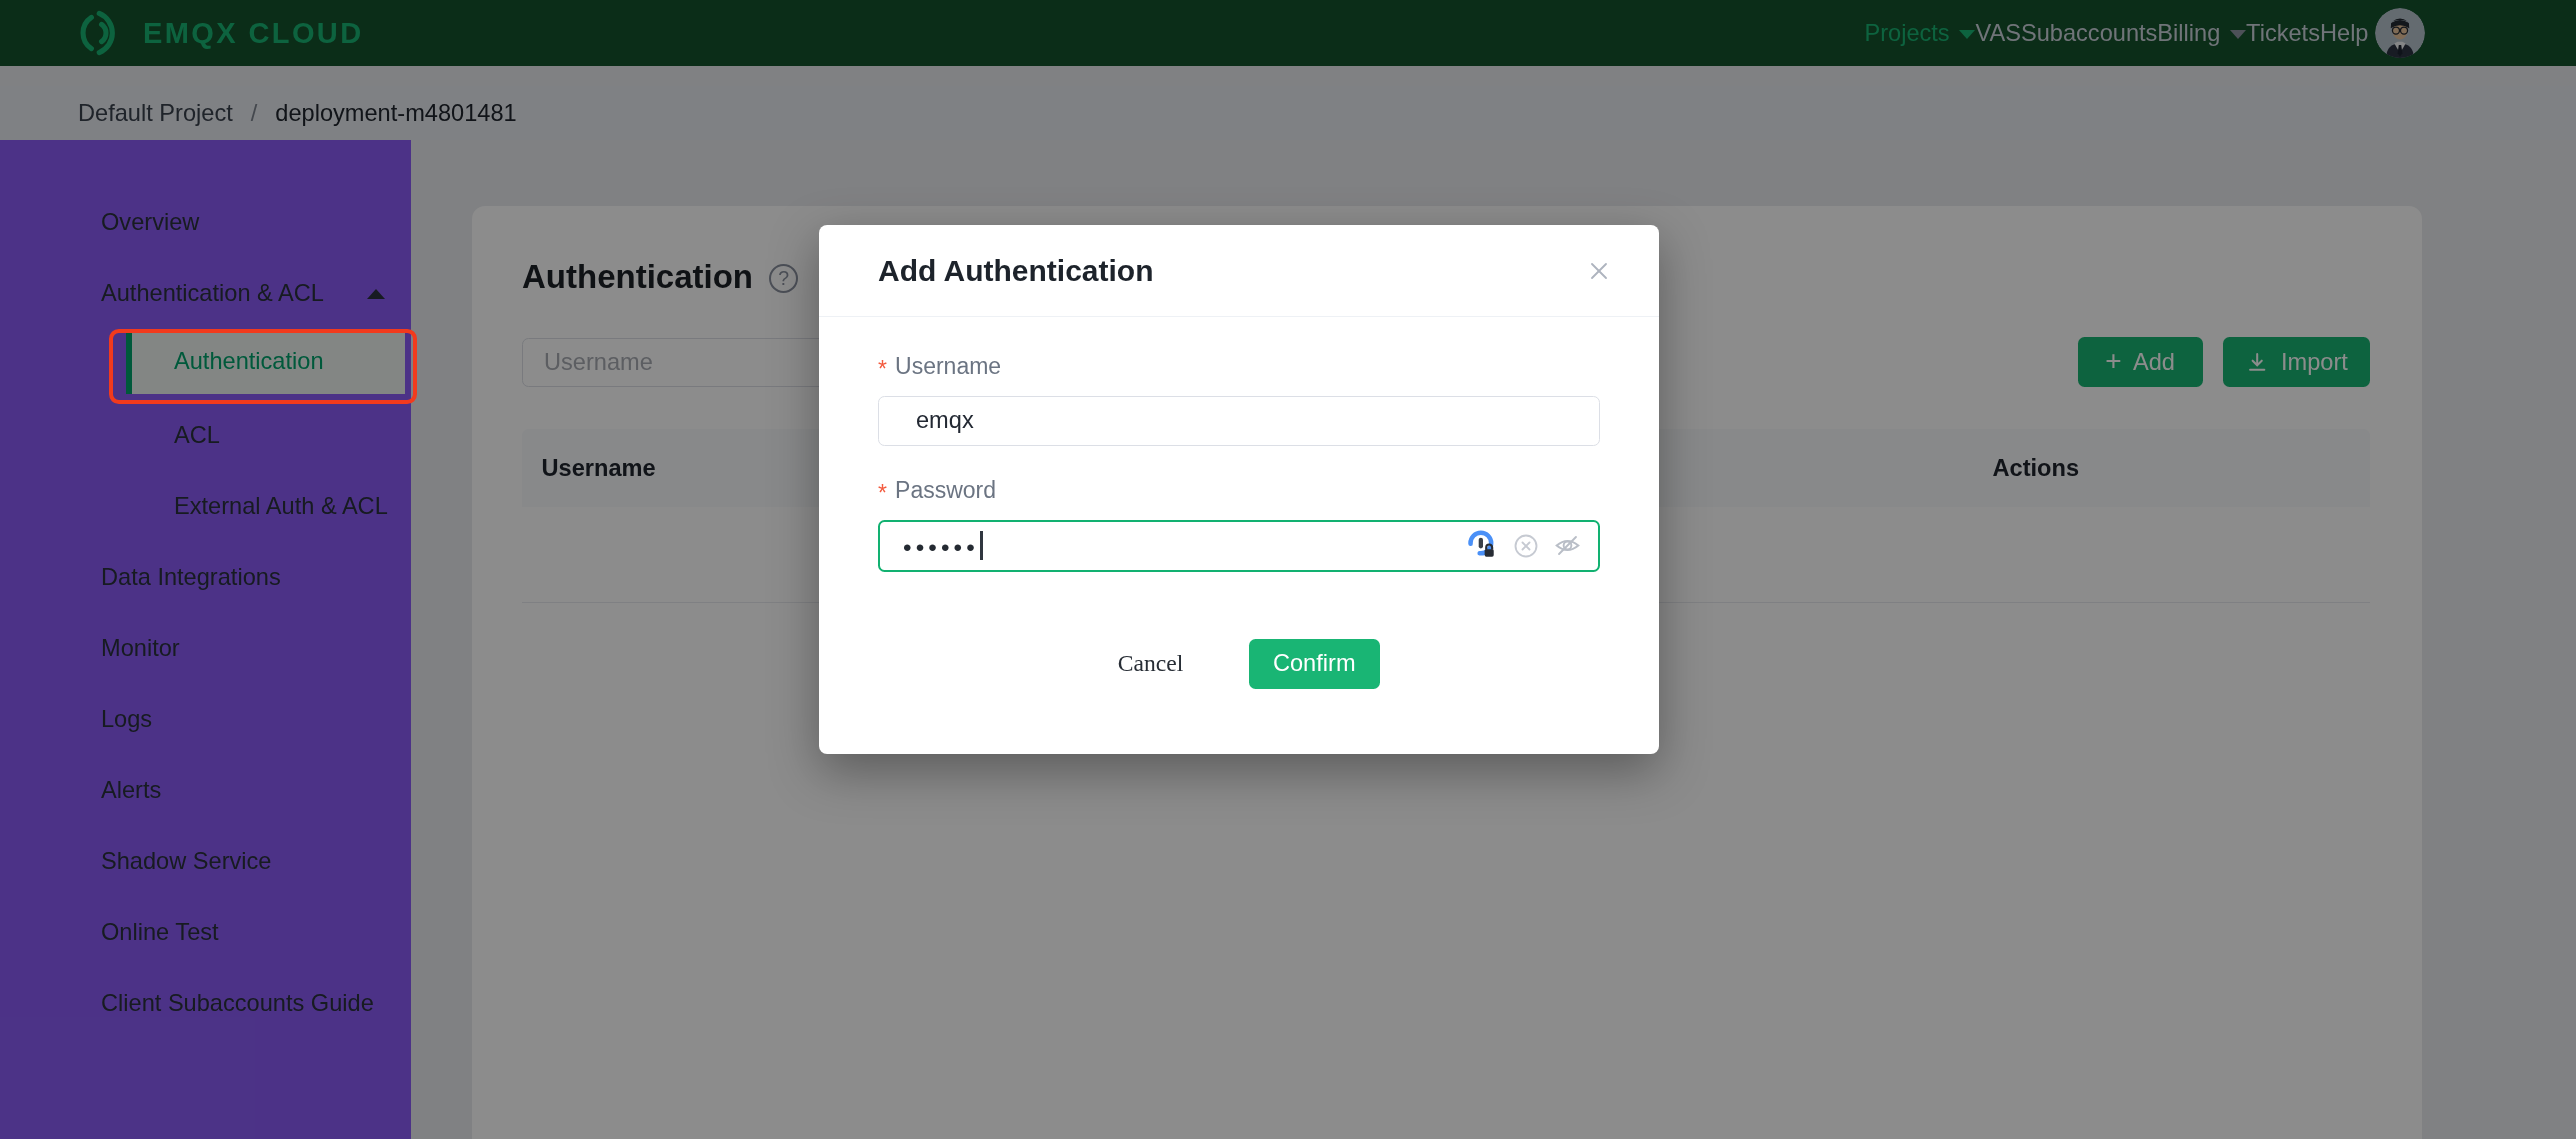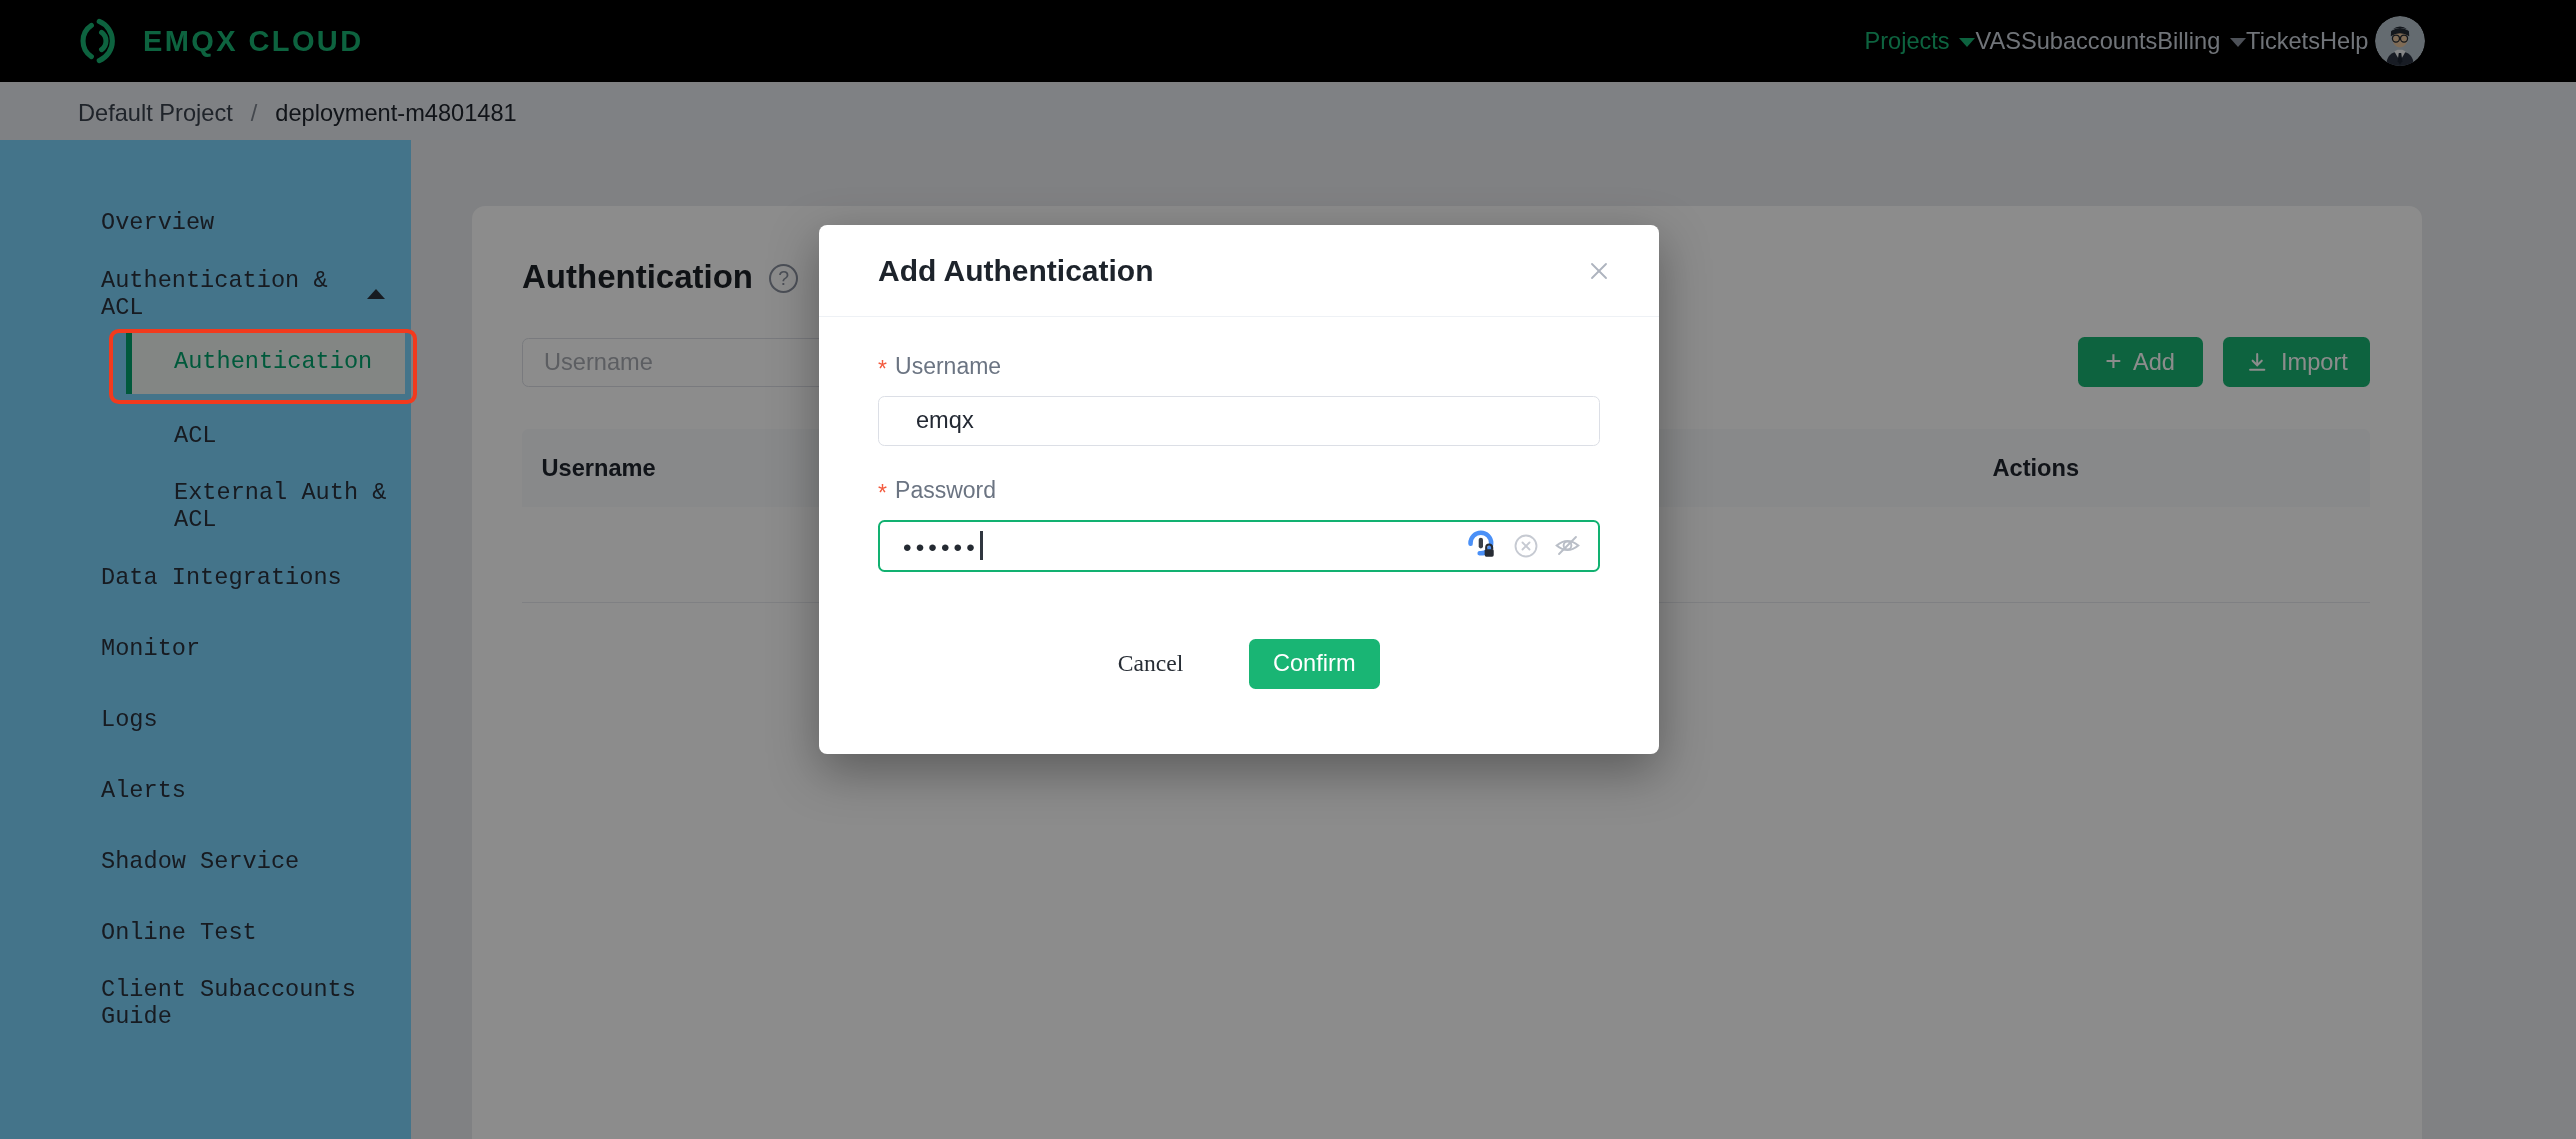--- a/index.html
+++ b/index.html
@@ -1,40 +1,40 @@
 <!DOCTYPE html>
 <html style="font-size:13px"><head>
 <meta charset="utf-8">
 <style>
   * { margin:0; padding:0; box-sizing:border-box; }
   html,body { width:2576px; height:1140px; overflow:hidden; }
   body { font-family:"Liberation Sans","DejaVu Sans",sans-serif; background:#e9ebee; position:relative; }
 
   
-  .navbar { position:absolute; left:0; top:0; width:2576px; height:82px; background:#000000;
+  .navbar { position:absolute; left:0; top:0; width:2576px; height:66px; background:#14532d;
             display:flex; align-items:center; padding:0 151px 0 75px; }
   .brand { display:flex; align-items:center; gap:18px; }
   .brand-text { color:#19b574; font-size:29px; font-weight:700; letter-spacing:2.4px; }
   .nav-items { margin-left:auto; display:flex; align-items:center; }
   .nav-item { color:#cdd3dc; font-size:23.6px; cursor:pointer; display:flex; align-items:center; gap:9.8px; }
   .nav-item.accent { color:#19b574; }
   .caret-down { width:0; height:0; border-left:8.1px solid transparent; border-right:8.1px solid transparent;
                 border-top:9.8px solid #8d94a0; margin-top:3.3px; }
   .nav-item.accent .caret-down { border-top-color:#19b574; }
   .avatar { width:50px; height:50px; border-radius:50%; overflow:hidden; margin-left:6.5px; cursor:pointer; flex:none; }
 
   
   .breadcrumb-bar { position:absolute; left:0; top:86px; width:2576px; height:54px; background:#e8ebf0;
                     display:flex; align-items:center; padding-left:78px; font-size:23.6px; }
   .crumb-root { color:#3a424e; cursor:pointer; }
   .crumb-sep { color:#7c838e; margin:0 18px; }
   .crumb-current { color:#20262e; }
 
   
-  .sidebar { position:absolute; left:0; top:140px; width:411px; height:1000px; background:#7dd3fc; padding-top:47px;font-family:Liberation Mono, monospace; }
+  .sidebar { position:absolute; left:0; top:140px; width:411px; height:1000px; background:#8b5cf6; padding-top:47px; }
   .side-item { height:71px; display:flex; align-items:center; padding-left:101px; font-size:23.6px; color:#2b323d; cursor:pointer; }
   .side-item .up-caret { width:0; height:0; border-left:9px solid transparent; border-right:9px solid transparent;
                          border-bottom:10.6px solid #2b323d; margin-left:auto; margin-right:26px; }
   .side-sub { height:71px; display:flex; align-items:center; padding-left:174px; font-size:23.6px; color:#2b323d; cursor:pointer; }
   .side-sub.active { position:relative; margin-left:126px; padding-left:48px; width:279px; height:65px;
                      color:#00a36c; background:#eef5f1; }
   .side-sub.active::before { content:""; position:absolute; left:0; top:0; width:5.7px; height:100%; background:#00a36c; }
 
   
   .annotation-box { position:absolute; left:109px; top:329px; width:308px; height:75px;

